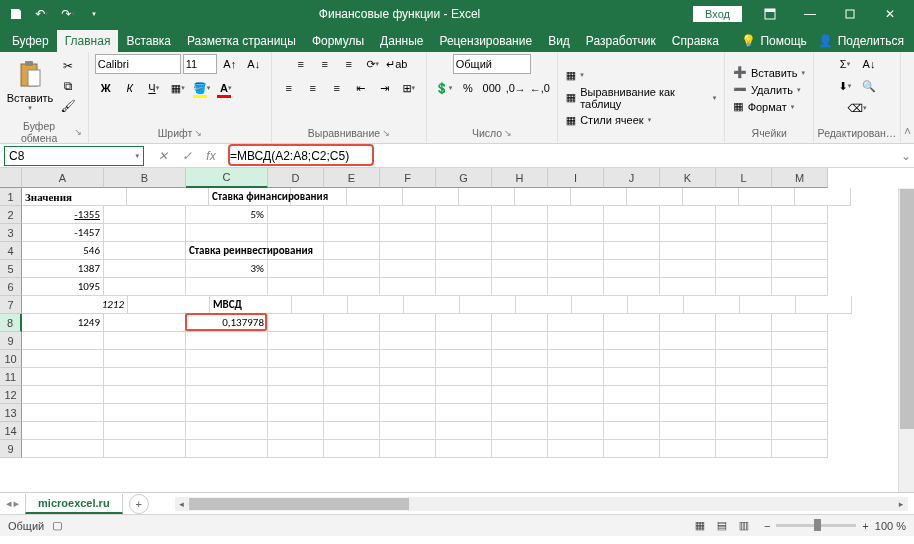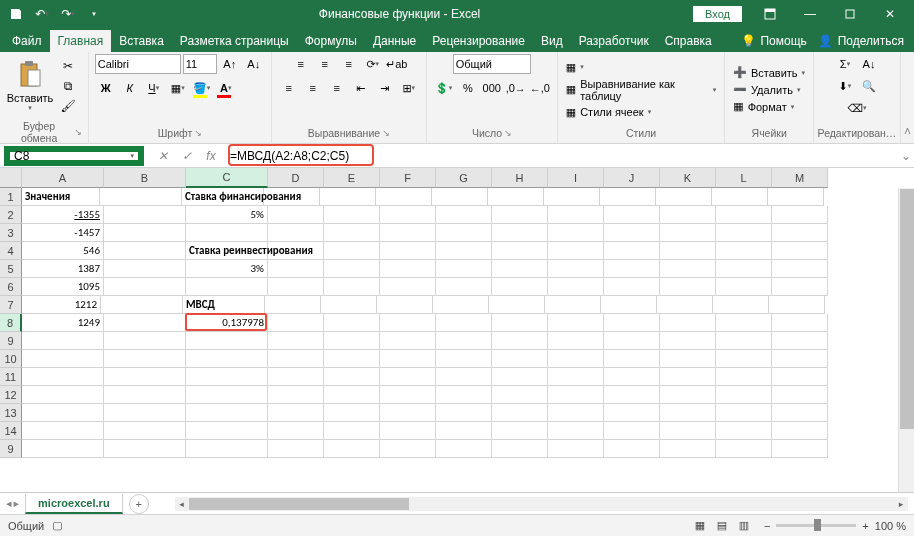--- a/index.html
+++ b/index.html
@@ -33,21 +33,21 @@
 .font-row { display: flex; align-items: center; gap: 2px; }
 .font-select { height: 20px; font-size: 11px; border: 1px solid #ababab; background: #fff; padding: 0 2px; }
 .icon-btn { width: 22px; height: 20px; display: flex; align-items: center; justify-content: center; cursor: pointer; font-size: 11px; }
 .styles-col { display: flex; flex-direction: column; gap: 2px; font-size: 11px; }
 .style-item { display: flex; align-items: center; gap: 4px; padding: 1px 2px; cursor: pointer; }
 .drop { font-size: 7px; color: #666; }
 .launcher { font-size: 9px; color: #888; cursor: pointer; }
 
 
 .formula-row { height: 24px; border-bottom: 1px solid #d4d4d4; display: flex; align-items: center; background: #fff; }
-.name-box { width: 140px; height: 20px; border: 6px solid #15803d; padding: 0 4px; font-size: 12px; display: flex; align-items: center; justify-content: space-between; margin: 0 4px; }
+.name-box { width: 140px; height: 20px; border: 1px solid #15803d; padding: 0 4px; font-size: 12px; display: flex; align-items: center; justify-content: space-between; margin: 0 4px; }
 .fx-btns { display: flex; gap: 2px; padding: 0 4px; }
 .fx-btn { width: 22px; height: 20px; display: flex; align-items: center; justify-content: center; color: #888; font-size: 12px; cursor: pointer; font-style: italic; }
 .formula-bar { flex: 1; height: 20px; display: flex; align-items: center; padding: 0 4px; font-size: 12px; position: relative; }
 .formula-highlight { position: absolute; border: 2px solid #e74c3c; border-radius: 4px; height: 22px; left: 2px; top: -2px; }
 .formula-expand { width: 16px; color: #888; text-align: center; }
 
 
 .grid-area { display: flex; height: 324px; position: relative; }
 .corner { width: 22px; height: 20px; background: #e6e6e6; border-right: 1px solid #ccc; border-bottom: 1px solid #999; }
 .col-headers { display: flex; height: 20px; background: #e6e6e6; }
@@ -111,21 +111,21 @@
     <div class="win-btn">
         <svg width="10" height="10" viewBox="0 0 10 10">
           <rect x="1" y="1" width="8" height="8" fill="none" stroke="#fff"></rect>
         </svg>
       </div>
     <div class="win-btn">✕</div>
   </div>
 </div>
 
 <div class="ribbon-tabs">
-  <div class="ribbon-tab">Файл</div>
+  <div class="ribbon-tab">Буфер</div>
   <div class="ribbon-tab active">Главная</div>
   <div class="ribbon-tab">Вставка</div>
   <div class="ribbon-tab">Разметка страницы</div>
   <div class="ribbon-tab">Формулы</div>
   <div class="ribbon-tab">Данные</div>
   <div class="ribbon-tab">Рецензирование</div>
   <div class="ribbon-tab">Вид</div>
   <div class="ribbon-tab">Разработчик</div>
   <div class="ribbon-tab">Справка</div>
   <div class="spacer"></div>
@@ -250,21 +250,20 @@
             <span>Выравнивание как таблицу</span>
             <span class="drop">▾</span>
           </div>
         <div class="style-item">
             <span>▦</span>
             <span>Стили ячеек</span>
             <span class="drop">▾</span>
           </div>
       </div>
     </div>
-    <div class="group-label">Стили</div>
   </div>
 
   <div class="ribbon-group">
     <div class="group-content">
       <div class="styles-col">
         <div class="style-item">
             <span>➕</span>
             <span>Вставить</span>
             <span class="drop">▾</span>
           </div>
@@ -354,21 +353,21 @@
           <div class="row-h">9</div>
           <div class="row-h">10</div>
           <div class="row-h">11</div>
           <div class="row-h">12</div>
           <div class="row-h">13</div>
           <div class="row-h">14</div>
           <div class="row-h">9</div>
         </div>
       <div class="cells" id="cells">
           <div class="grid-row">
-            <div class="cell bold" style="width: 78px;">Значения</div>
+            <div class="cell bold" style="width: 105px; font-family: Liberation Serif, serif;">Значения</div>
             <div class="cell" style="width: 82px;"></div>
             <div class="cell bold" style="width: 82px;">Ставка финансирования</div>
             <div class="cell" style="width: 56px;"></div>
             <div class="cell" style="width: 56px;"></div>
             <div class="cell" style="width: 56px;"></div>
             <div class="cell" style="width: 56px;"></div>
             <div class="cell" style="width: 56px;"></div>
             <div class="cell" style="width: 56px;"></div>
             <div class="cell" style="width: 56px;"></div>
             <div class="cell" style="width: 56px;"></div>
@@ -444,21 +443,21 @@
             <div class="cell" style="width: 56px;"></div>
             <div class="cell" style="width: 56px;"></div>
             <div class="cell" style="width: 56px;"></div>
             <div class="cell" style="width: 56px;"></div>
             <div class="cell" style="width: 56px;"></div>
             <div class="cell" style="width: 56px;"></div>
             <div class="cell" style="width: 56px;"></div>
             <div class="cell" style="width: 56px;"></div>
           </div>
           <div class="grid-row">
-            <div class="cell num" style="width: 79px;">1212</div>
+            <div class="cell num" style="width: 106px; font-style: italic;">1212</div>
             <div class="cell" style="width: 82px;"></div>
             <div class="cell bold" style="width: 82px;">МВСД</div>
             <div class="cell" style="width: 56px;"></div>
             <div class="cell" style="width: 56px;"></div>
             <div class="cell" style="width: 56px;"></div>
             <div class="cell" style="width: 56px;"></div>
             <div class="cell" style="width: 56px;"></div>
             <div class="cell" style="width: 56px;"></div>
             <div class="cell" style="width: 56px;"></div>
             <div class="cell" style="width: 56px;"></div>

